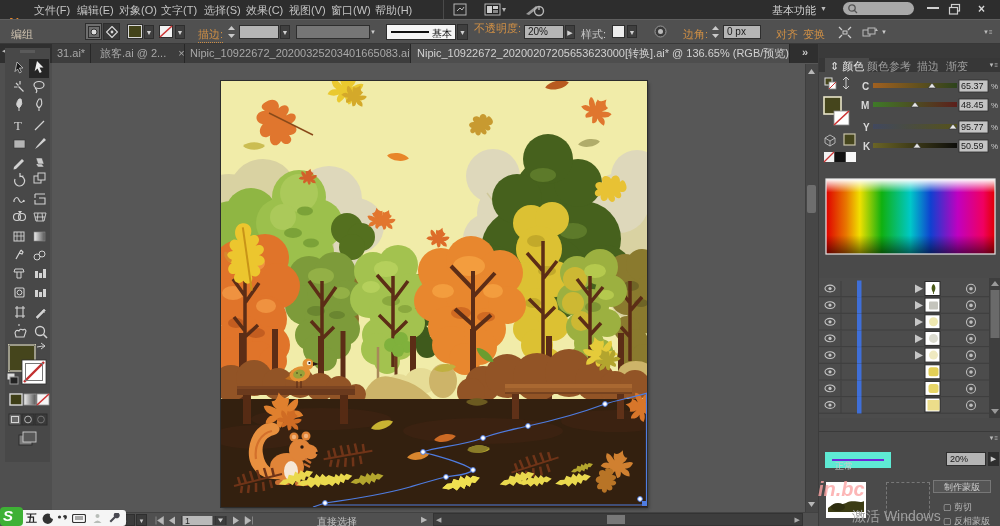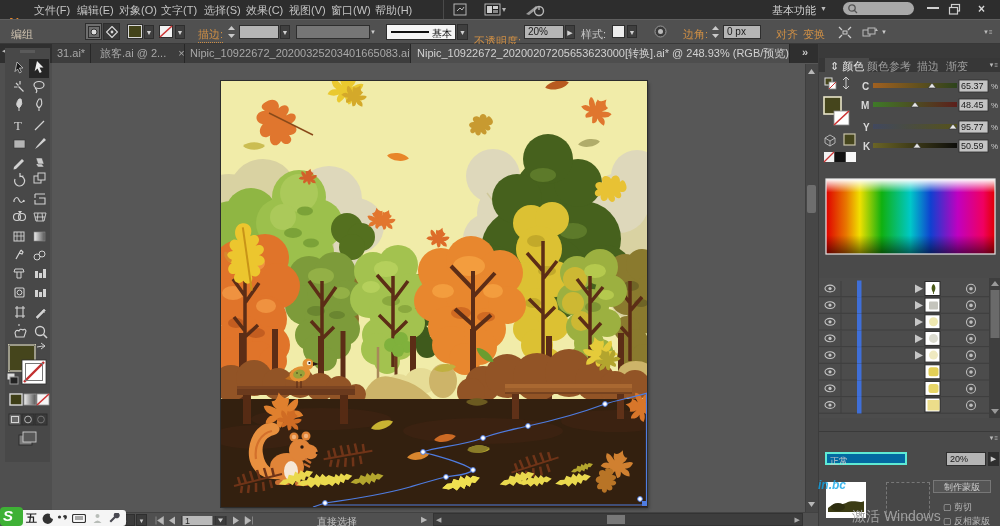--- a/index.html
+++ b/index.html
@@ -100,21 +100,21 @@
         <path d="M4.5 13 L8 9 L1 9 Z" fill="#c9c9c9"></path>
       </svg>
     <span class="inbox" style="left:239px;top:5px;width:40px;height:14px"></span>
     <span class="dbtn" style="left:280px;top:5px;width:10px;height:14px;line-height:14px">▼</span>
     <span class="abs" style="left:296px;top:5px;width:74px;height:14px;background:#767676;border:1px solid #2e2e2e"></span>
     <span class="abs" style="left:370px;top:9px;font-size:6px;color:#ccc">▼</span>
     <span class="abs" style="left:386px;top:4px;width:70px;height:16px;background:#f5f5f5;border:1px solid #2e2e2e"></span>
     <span class="abs" style="left:391px;top:11px;width:38px;height:2px;background:#111"></span>
     <span class="abs" style="left:432px;top:7px;color:#111;font-size:10px">基本</span>
     <span class="dbtn" style="left:457px;top:4px;width:11px;height:16px;line-height:16px">▼</span>
-    <span class="abs olink" style="left:474px;top:14px">不透明度:</span>
+    <span class="abs olink" style="left:474px;top:1px">不透明度:</span>
     <span class="inbox" style="left:524px;top:5px;width:40px;height:14px;padding-left:3px">20%</span>
     <span class="dbtn" style="left:565px;top:5px;width:10px;height:14px;line-height:14px">▶</span>
     <span class="abs" style="left:581px;top:7px">样式:</span>
     <span class="abs" style="left:612px;top:5px;width:13px;height:13px;background:#ededed;border:1px solid #2e2e2e"></span>
     <span class="dbtn" style="left:627px;top:5px;width:10px;height:13px;line-height:13px">▼</span>
     <svg class="abs" style="left:654px;top:5px" width="13" height="13">
         <circle cx="6.5" cy="6.5" r="5.5" fill="#3a3a3a" stroke="#999"></circle>
         <circle cx="6.5" cy="6.5" r="2.5" fill="#bbb"></circle>
       </svg>
     <span class="abs olink" style="left:683px;top:7px">边角:</span>
@@ -135,21 +135,21 @@
         <path d="M14 2 l2 3 -3 0z" fill="#bbb"></path>
       </svg>
     <span class="abs" style="left:881px;top:9px;font-size:6px;color:#ccc">▼</span>
     <span class="abs" style="left:983px;top:9px;font-size:6px;color:#bbb">▼≡</span>
   </div>
   <div class="abs" id="toolcol"></div>
   <div class="abs" id="tabbar">
     <div class="dtab" style="left:52px;width:39px;padding-left:5px">31.ai* <span style="margin-left:2px">×</span></div>
     <div class="dtab" style="left:91px;width:94px;padding-left:9px">旅客.ai @ 2...<span style="margin-left:12px">×</span></div>
     <div class="dtab" style="left:185px;width:226px;padding-left:5px">Nipic_10922672_20200325203401665083.ai* ×</div>
-    <div class="dtab" style="left:411px;width:379px;padding-left:6px;background:#4e4e4e;color:#d2d2d2">Nipic_10922672_20200207205653623000[转换].ai* @ 248.93% (RGB/预览)</div>
+    <div class="dtab" style="left:411px;width:379px;padding-left:6px;background:#4e4e4e;color:#d2d2d2">Nipic_10922672_20200207205653623000[转换].ai* @ 136.65% (RGB/预览)</div>
     <div class="abs" style="left:802px;top:2px;color:#c9c9c9;font-size:11px;font-weight:bold">»</div>
     <div class="abs" style="left:2px;top:3px;color:#b8b8b8;font-size:7px;letter-spacing:-1px">◀◀</div>
   </div>
   <div class="abs" id="canvas">
     <div class="abs" style="left:753px;top:1px;width:13px;height:448px;background:#474747;border-left:1px solid #3e3e3e"></div>
     <svg class="abs" style="left:753px;top:2px" width="13" height="446">
         <path d="M3 9 l3.5-5 3.5 5 z" fill="#b8b8b8"></path>
         <rect x="2" y="120" width="9" height="28" rx="2" fill="#6e6e6e"></rect>
         <path d="M3 437 l3.5 5 3.5-5 z" fill="#b8b8b8"></path>
       </svg>
@@ -874,21 +874,21 @@
         </g>
         <rect x="170" y="0" width="12" height="140" fill="#3e3e3e"></rect>
         <path d="M172 8 l4-5 4 5 z" fill="#999"></path>
         <rect x="171.5" y="12" width="9" height="48" fill="#6a6a6a"></rect>
         <path d="M172 131 l4 5 4-5 z" fill="#999"></path>
     </svg>
 
 
     <div class="abs" style="left:0;top:387px;width:182px;height:95px;background:#4a4a4a;border-top:1px solid #3a3a3a">
       <span class="abs" style="right:3px;top:3px;font-size:6px;color:#bbb">▼≡</span>
-      <span class="abs" style="left:6px;top:20px;width:82px;height:13px;background:#0369a1;border:2px solid #5eead4;color:#ccc;font-size:9px;padding:1px 3px">正常</span>
+      <span class="abs" style="left:6px;top:20px;width:66px;height:13px;background:#6d28d9;border:7px solid #5eead4;color:#ccc;font-size:9px;padding:1px 3px">正常</span>
       <span class="abs" style="left:127px;top:20px;width:40px;height:14px;background:#b5b5b5;border:1px solid #2e2e2e;color:#1a1a1a;font-size:9px;padding:1px 3px">20%</span>
       <span class="abs" style="left:169px;top:20px;width:11px;height:14px;background:#2e2e2e;color:#ccc;font-size:7px;text-align:center;line-height:14px">▶</span>
       <div class="abs" style="left:7px;top:50px;width:40px;height:36px;background:#fff">
         <svg width="40" height="36">
             <path d="M2 26 C8 20 14 24 20 21 C28 17 34 22 38 19 L38 30 L2 30 Z" fill="#3c3c14"></path>
             <ellipse cx="12" cy="25" rx="7" ry="4" fill="#2e2e10"></ellipse>
           </svg>
       </div>
       <svg class="abs" style="left:78px;top:58px" width="22" height="18">
           <path d="M4 9 a5 5 0 1 1 2 4 M11 9 l-4 2 -1-4" stroke="#bbb" fill="none" stroke-width="1.4"></path>
@@ -938,15 +938,15 @@
       </svg>
     <svg class="abs" style="left:92px;top:8px" width="11" height="11">
         <circle cx="5.5" cy="3" r="2" fill="#b8bdb8"></circle>
         <path d="M1.5 10 q4-5 8 0 z" fill="#b8bdb8"></path>
       </svg>
     <svg class="abs" style="left:109px;top:8px" width="12" height="11">
         <path d="M2 9.5 L6.5 5 A3 3 0 1 0 5 3.5 L0.5 8 Z" fill="#4a4a52"></path>
       </svg>
   </div>
 
-  <div class="abs" style="left:818px;top:478px;color:#0ea5e9;font-size:12px;font-weight:bold;font-style:italic;opacity:.8">in.bc</div>
+  <div class="abs" style="left:818px;top:478px;color:#fca5a5;font-size:20px;font-weight:bold;font-style:italic;opacity:.8">in.bc</div>
   <div class="abs" style="left:852px;top:508px;color:#9f9f9f;font-size:14px">激活 Windows</div>
 </div>
 
 </body></html>

